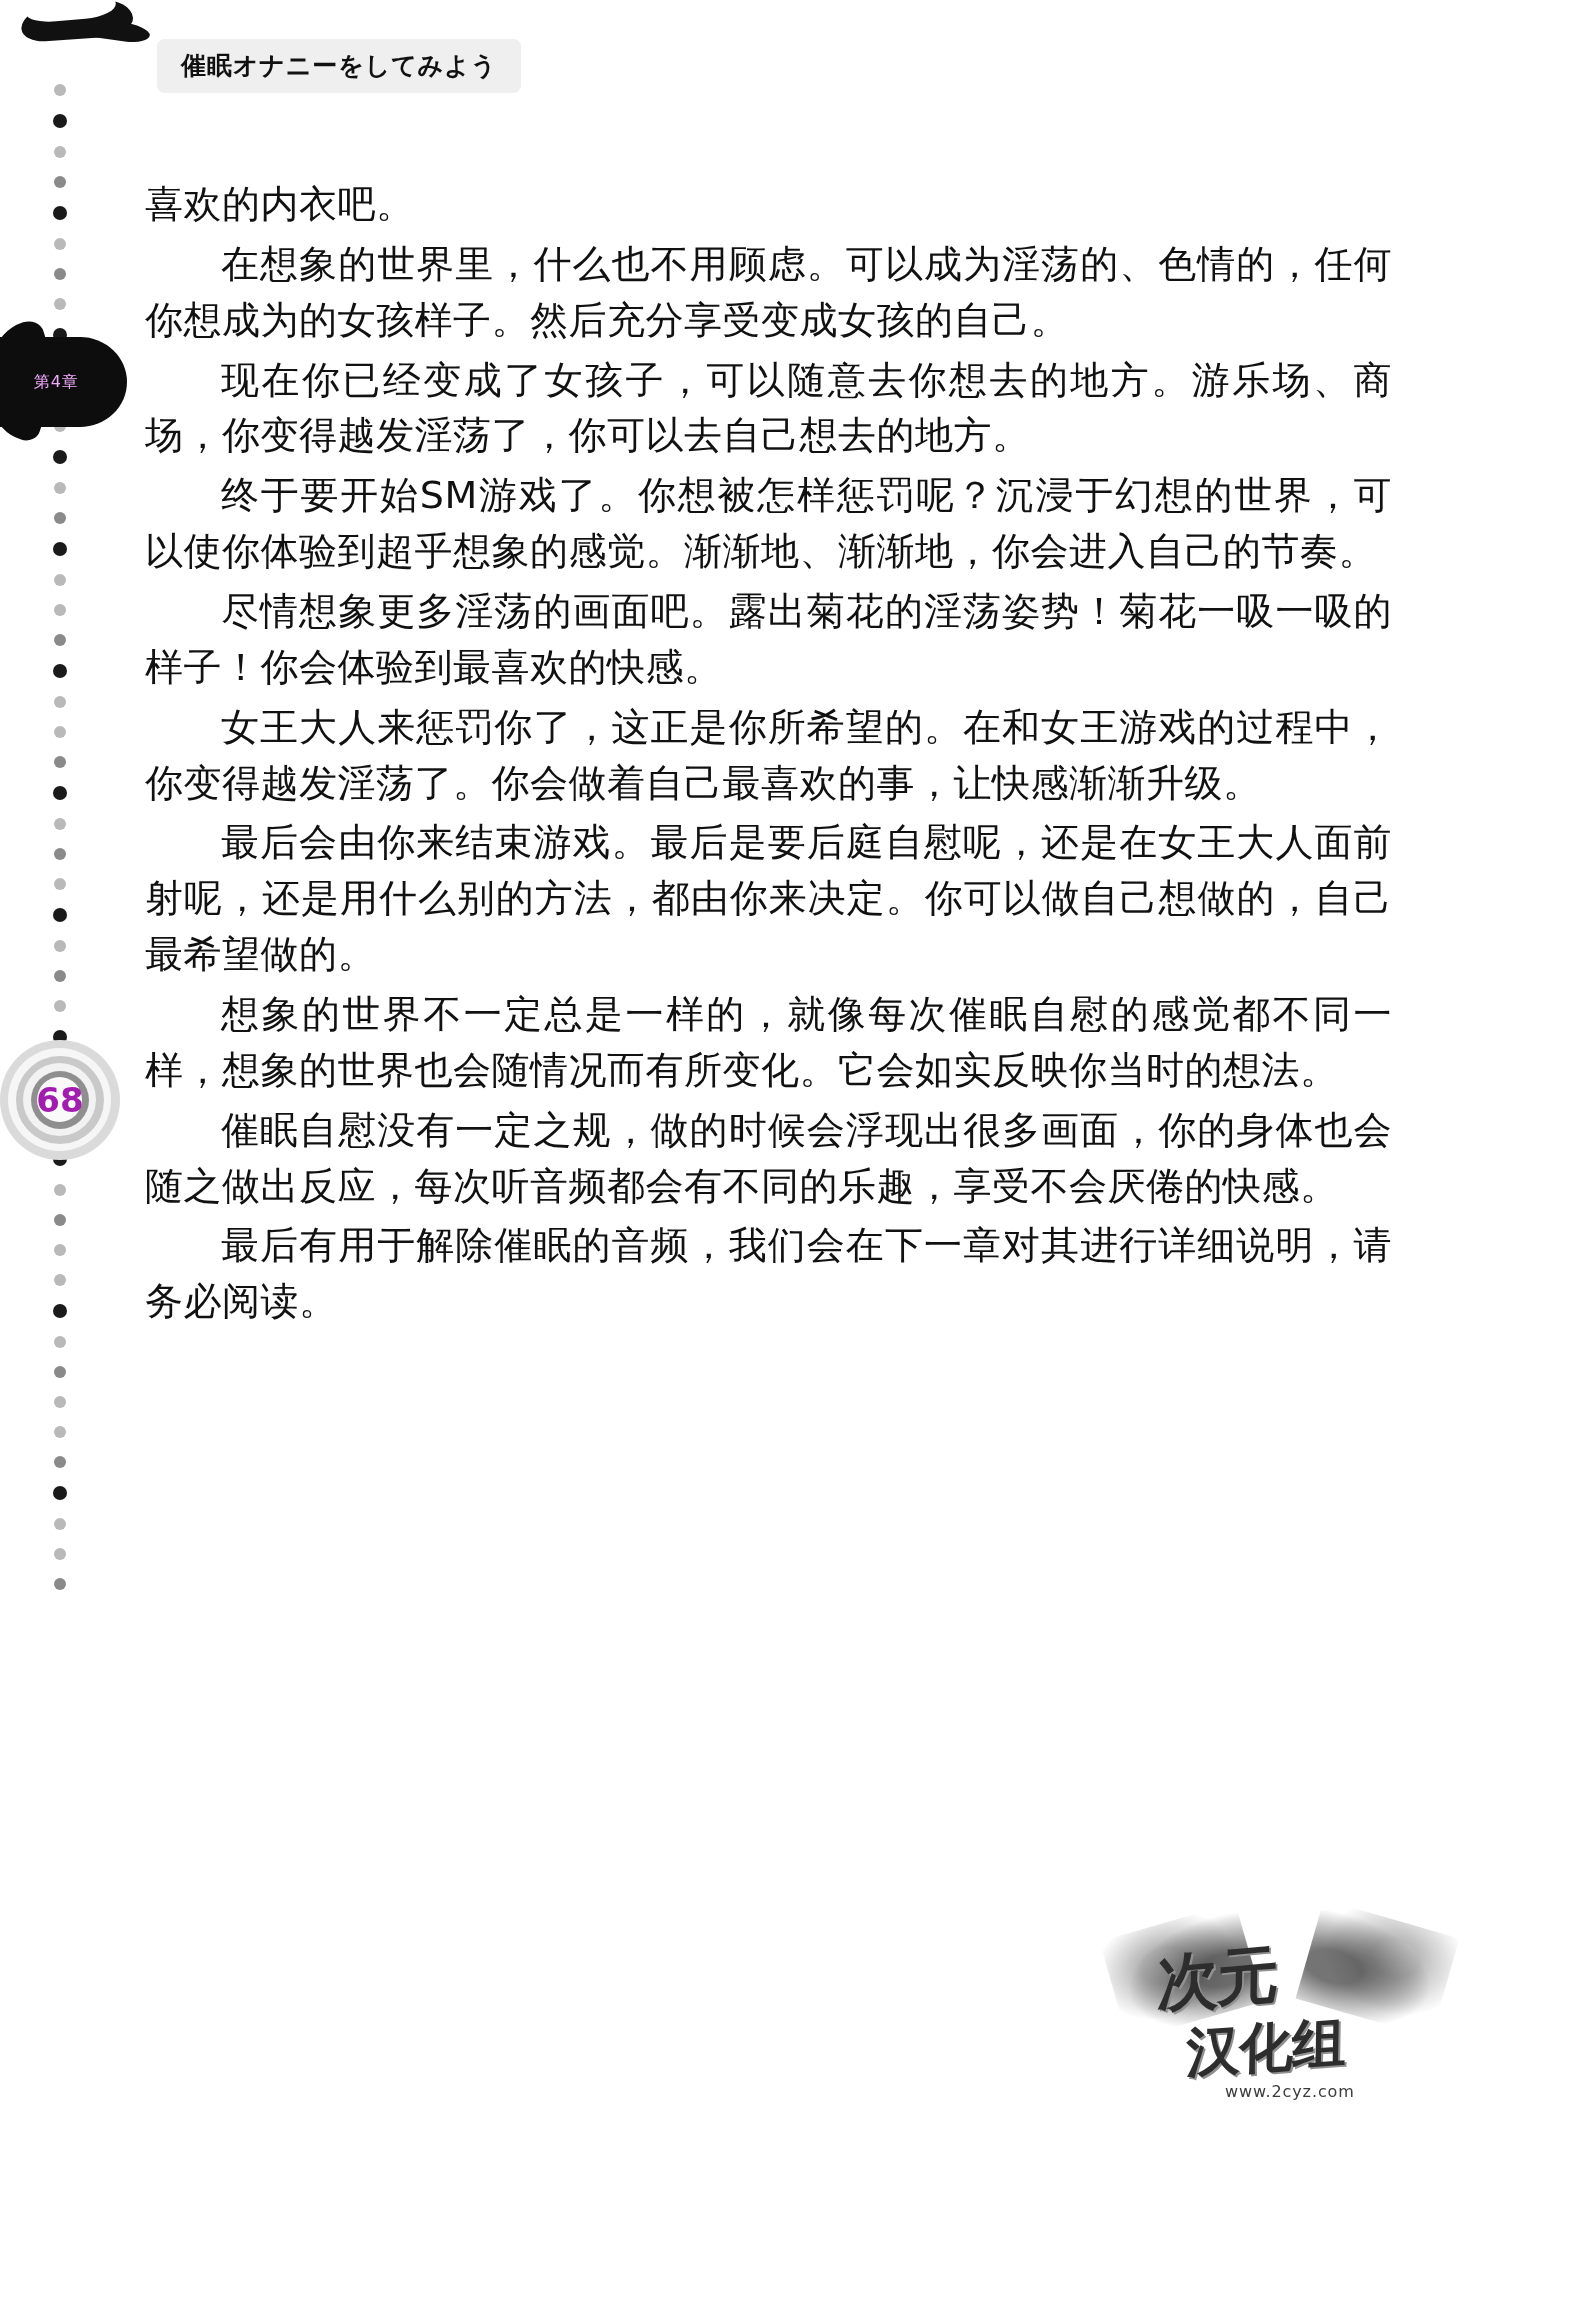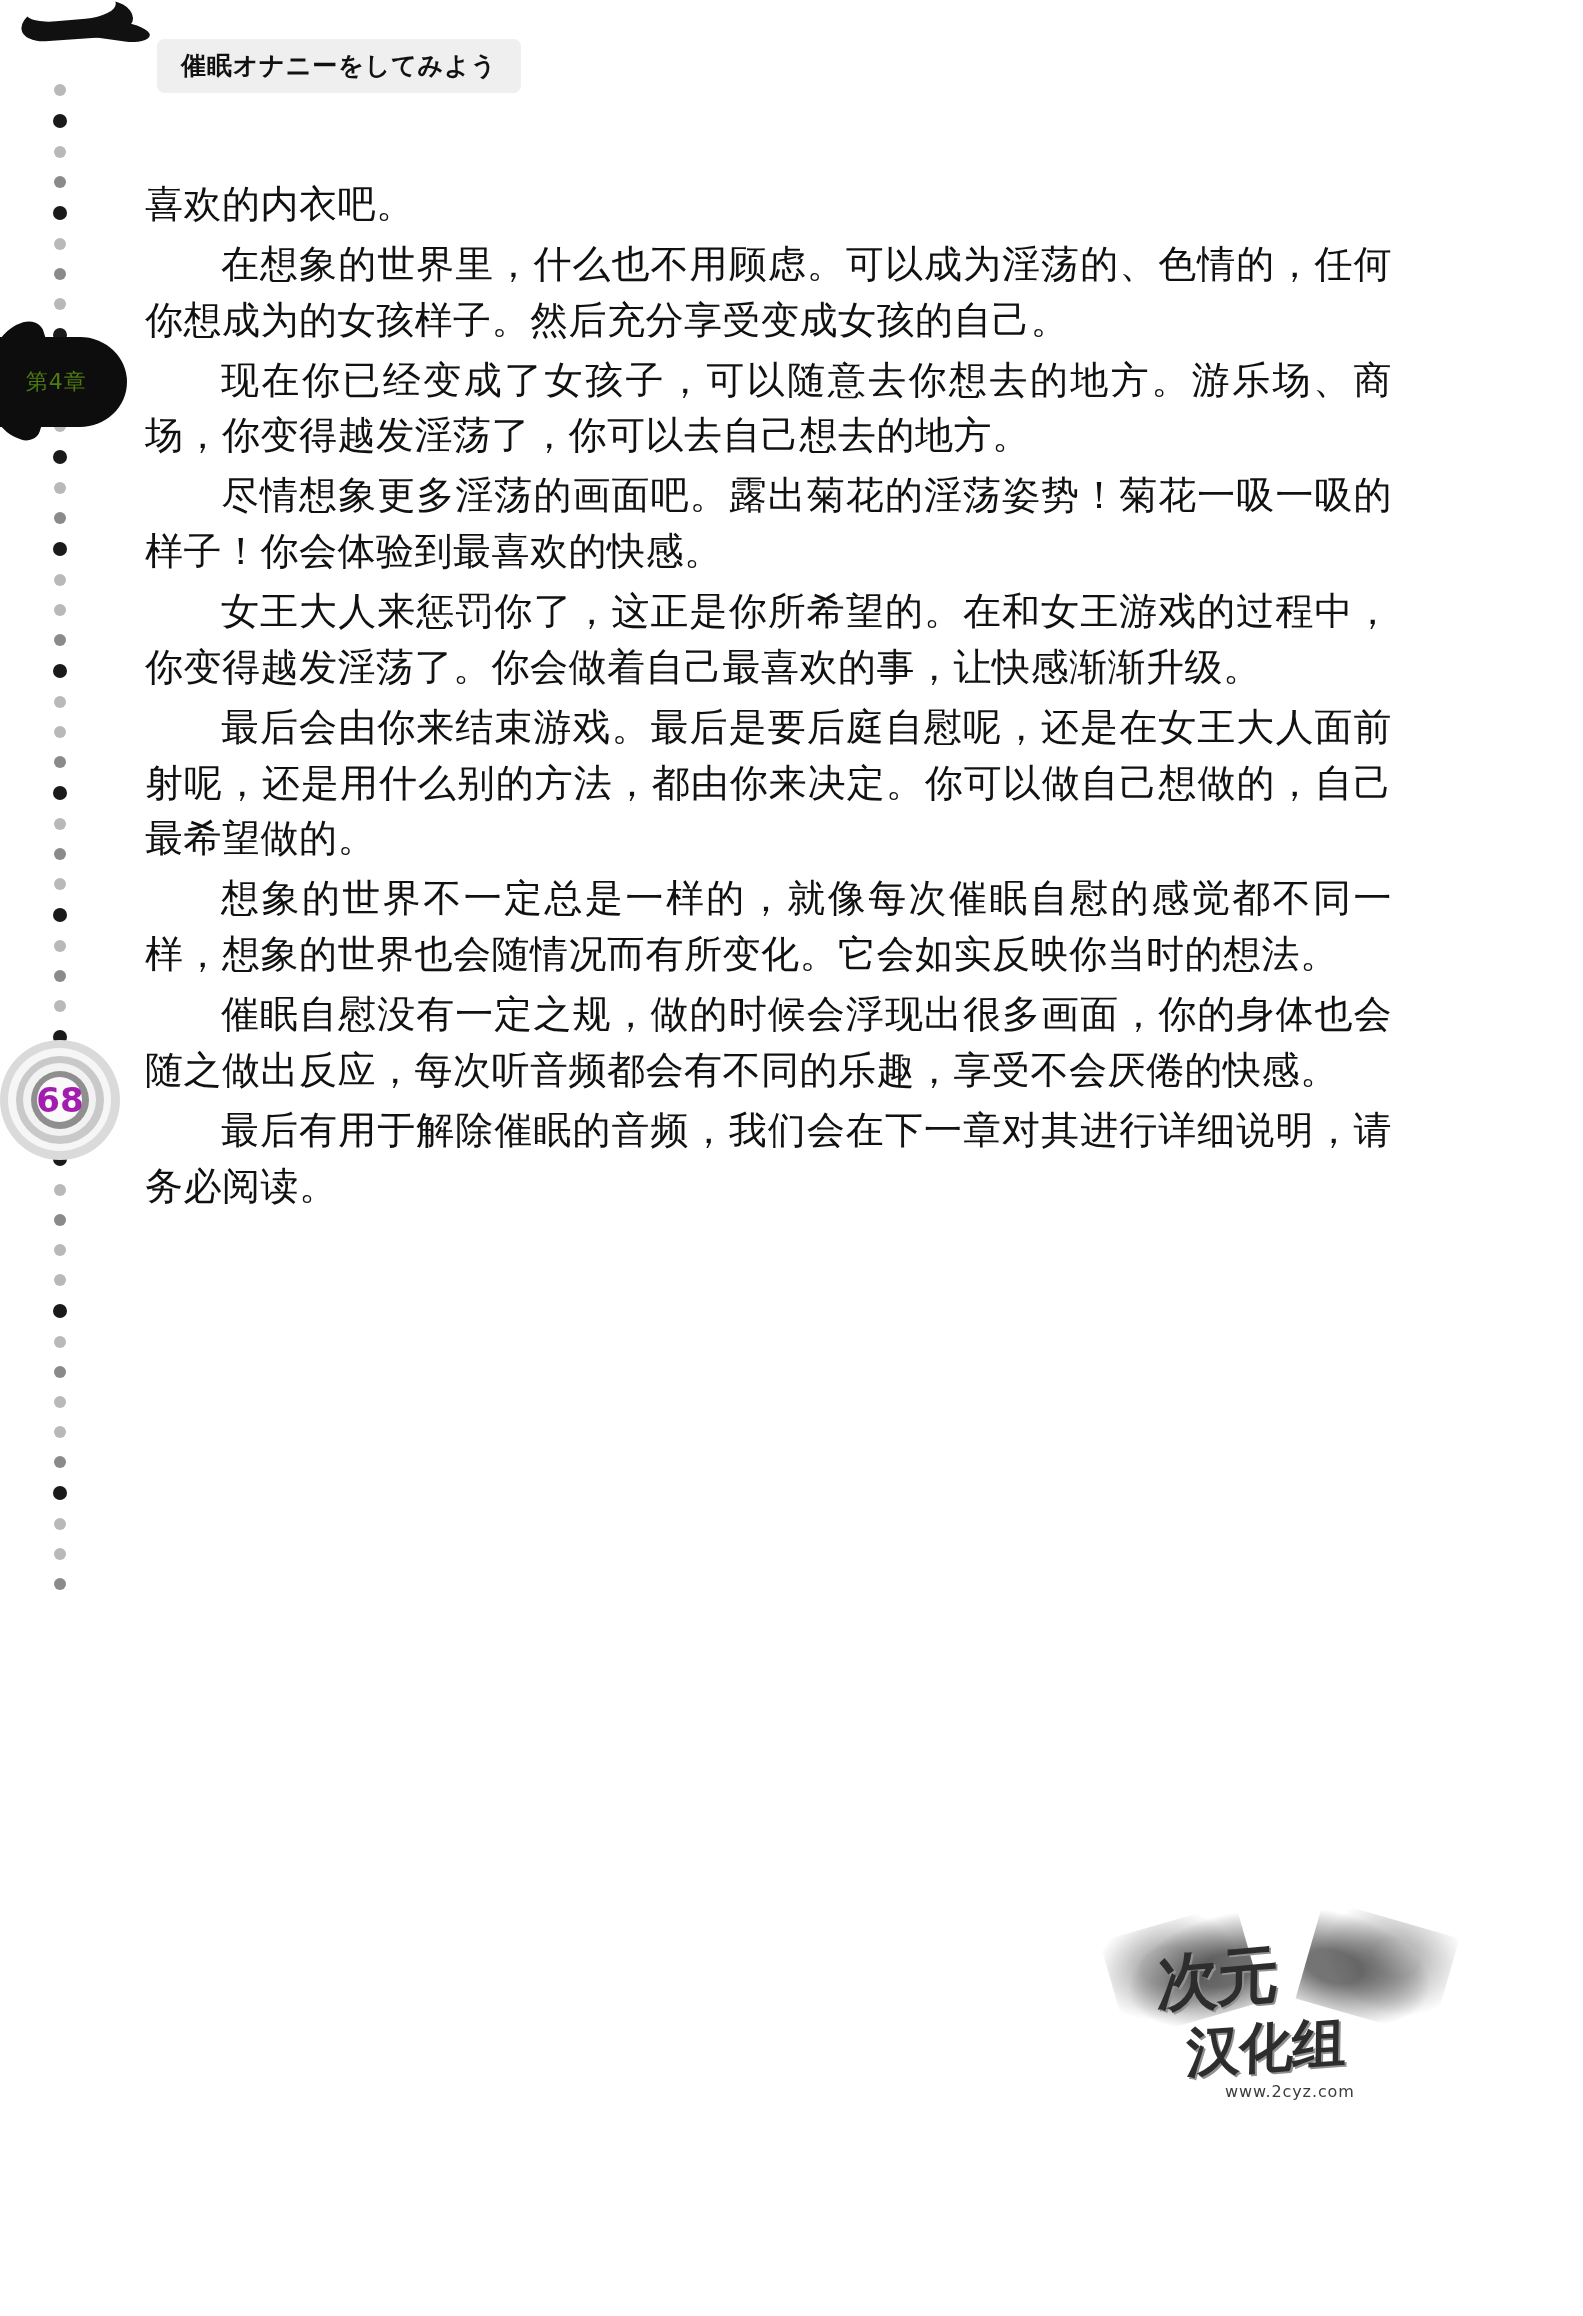--- a/index.html
+++ b/index.html
@@ -95,22 +95,22 @@
   }
   .chapter-tab .wing2 {
     position: absolute;
     left: 0; bottom: -11.2px;
     width: 45px; height: 28px;
     background: #0d0d0d;
     border-radius: 0 9.4px 19px 37px / 0 7.5px 17px 22.5px;
     transform: rotate(18deg);
   }
   .chapter-tab span {
-    color: #4d7c0f;
-    font-size: 22px;
+    color: #f0abfc;
+    font-size: 16px;
     letter-spacing: 0.9px;
     font-family: "DejaVu Sans", sans-serif;
     position: relative;
     left: -5.6px;
   }
 
   
   .page-num {
     position: absolute;
     left: 0px;
@@ -320,20 +320,21 @@
 </div>
 
 <div class="header">
   <div class="pill">催眠オナニーをしてみよう</div>
 </div>
 
 <div class="content">
   <p>喜欢的内衣吧。</p>
   <p class="indent">在想象的世界里，什么也不用顾虑。可以成为淫荡的、色情的，任何你想成为的女孩样子。然后充分享受变成女孩的自己。</p>
   <p class="indent">现在你已经变成了女孩子，可以随意去你想去的地方。游乐场、商场，你变得越发淫荡了，你可以去自己想去的地方。</p>
+  <p class="indent">终于要开始SM游戏了。你想被怎样惩罚呢？沉浸于幻想的世界，可以使你体验到超乎想象的感觉。渐渐地、渐渐地，你会进入自己的节奏。</p>
   <p class="indent">尽情想象更多淫荡的画面吧。露出菊花的淫荡姿势！菊花一吸一吸的样子！你会体验到最喜欢的快感。</p>
   <p class="indent">女王大人来惩罚你了，这正是你所希望的。在和女王游戏的过程中，你变得越发淫荡了。你会做着自己最喜欢的事，让快感渐渐升级。</p>
   <p class="indent">最后会由你来结束游戏。最后是要后庭自慰呢，还是在女王大人面前射呢，还是用什么别的方法，都由你来决定。你可以做自己想做的，自己最希望做的。</p>
   <p class="indent">想象的世界不一定总是一样的，就像每次催眠自慰的感觉都不同一样，想象的世界也会随情况而有所变化。它会如实反映你当时的想法。</p>
   <p class="indent">催眠自慰没有一定之规，做的时候会浮现出很多画面，你的身体也会随之做出反应，每次听音频都会有不同的乐趣，享受不会厌倦的快感。</p>
   <p class="indent">最后有用于解除催眠的音频，我们会在下一章对其进行详细说明，请务必阅读。</p>
 </div>
 
 <div class="watermark">
   <div class="wm-wing"></div>

